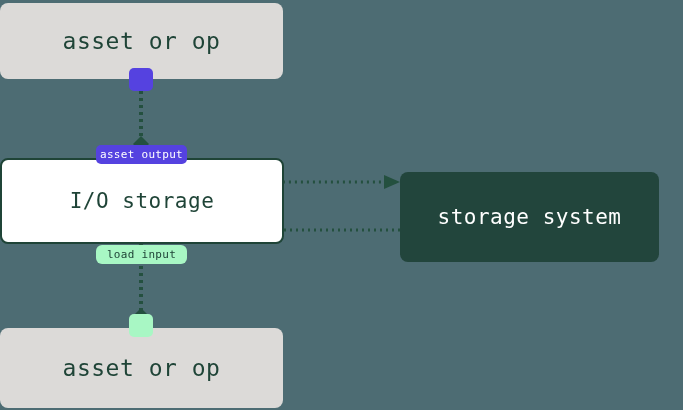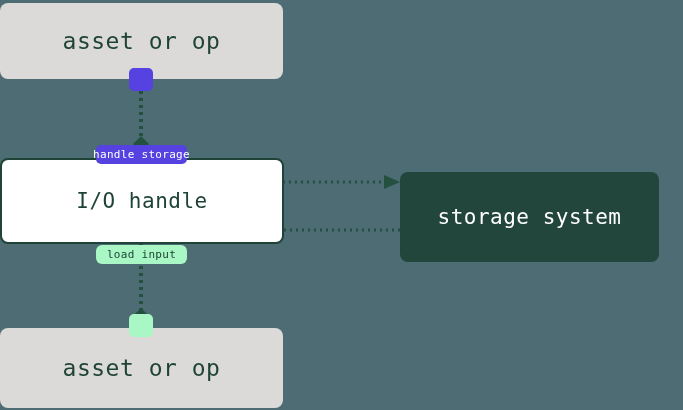--- a/index.html
+++ b/index.html
@@ -131,34 +131,34 @@
 
   <line x1="141" y1="266" x2="141" y2="314" stroke="#24503f" stroke-width="4" stroke-dasharray="3 4" stroke-linecap="butt"></line>
   <polygon points="141,308 149,316 141,324 133,316" fill="#24503f"></polygon>
 </svg>
 
 <div class="node node-asset" id="node-asset-top">
   <span>asset or op</span>
 </div>
 
 <div class="node" id="node-io-manager">
-  <span>I/O handle</span>
+  <span>I/O storage</span>
 </div>
 
 <div class="node" id="node-storage">
   <span>storage system</span>
 </div>
 
 <div class="node node-asset" id="node-asset-bottom">
   <span>asset or op</span>
 </div>
 
 <div class="port" id="port-handle-output"></div>
 
 <div class="port" id="port-load-input"></div>
 
 <div class="edge-label" id="label-handle-output">
-  <span>handle storage</span>
+  <span>asset output</span>
 </div>
 
 <div class="edge-label" id="label-load-input">
   <span>load input</span>
 </div>
 
 </body></html>

